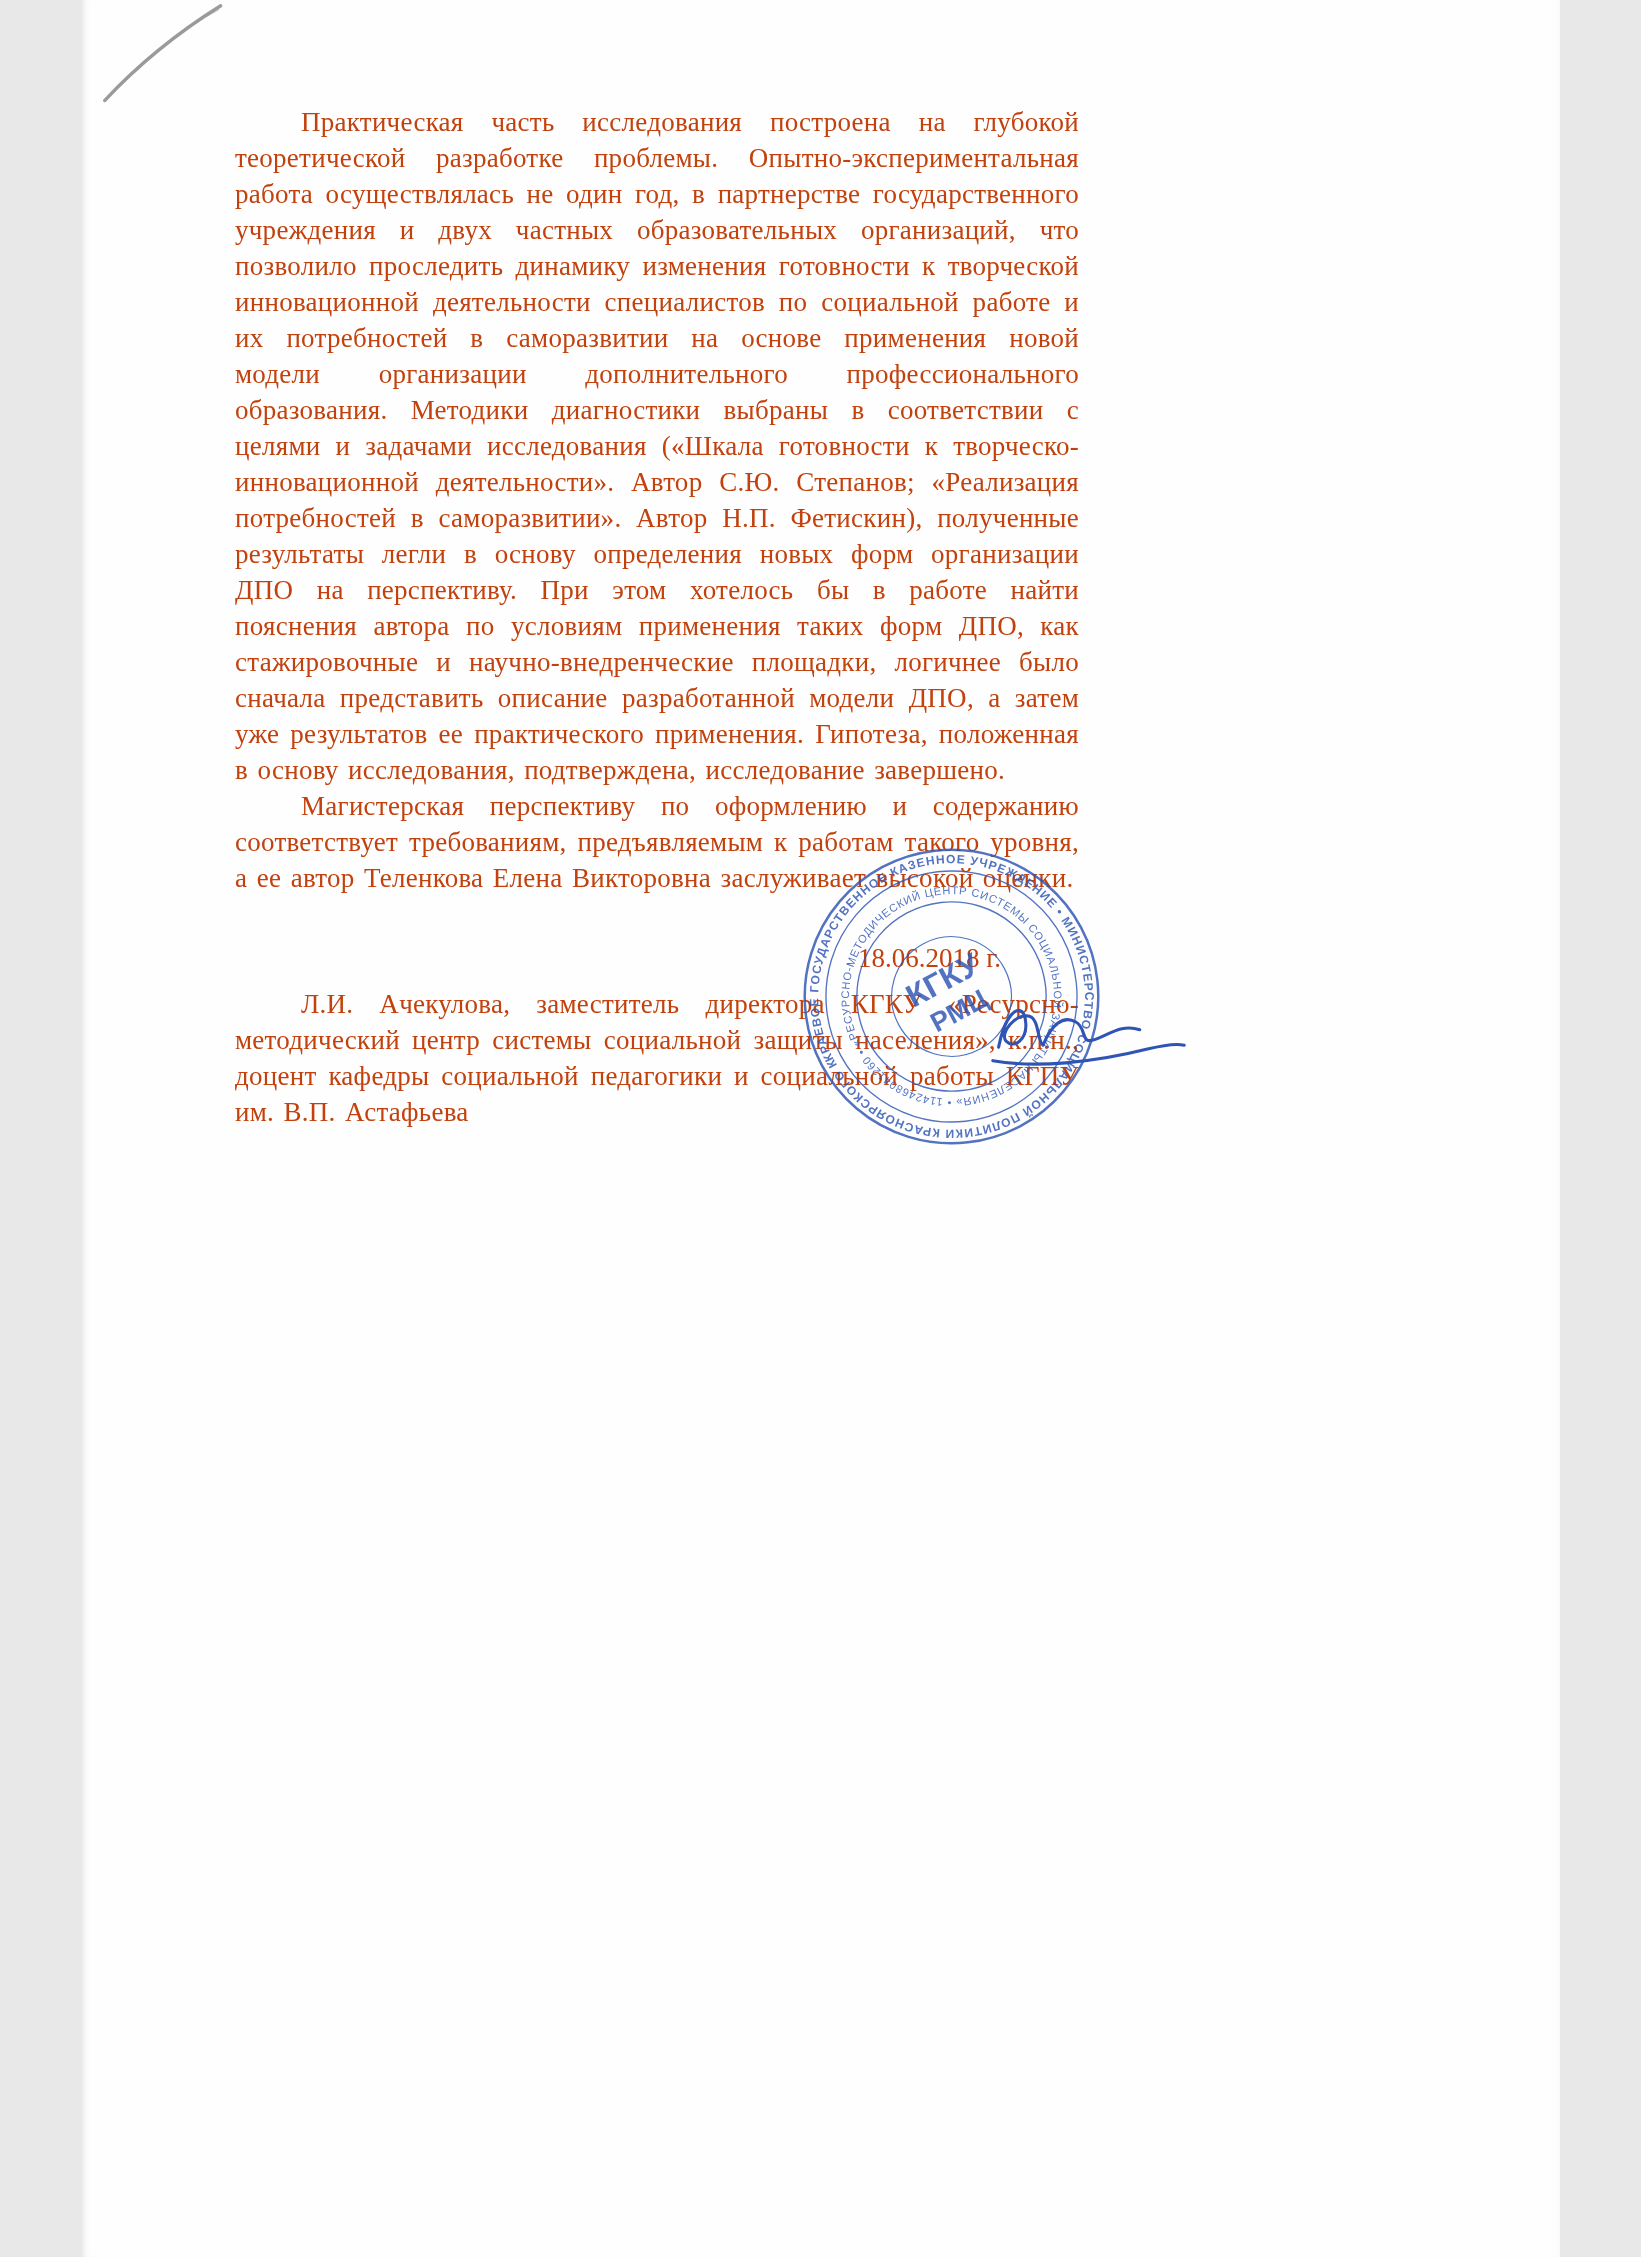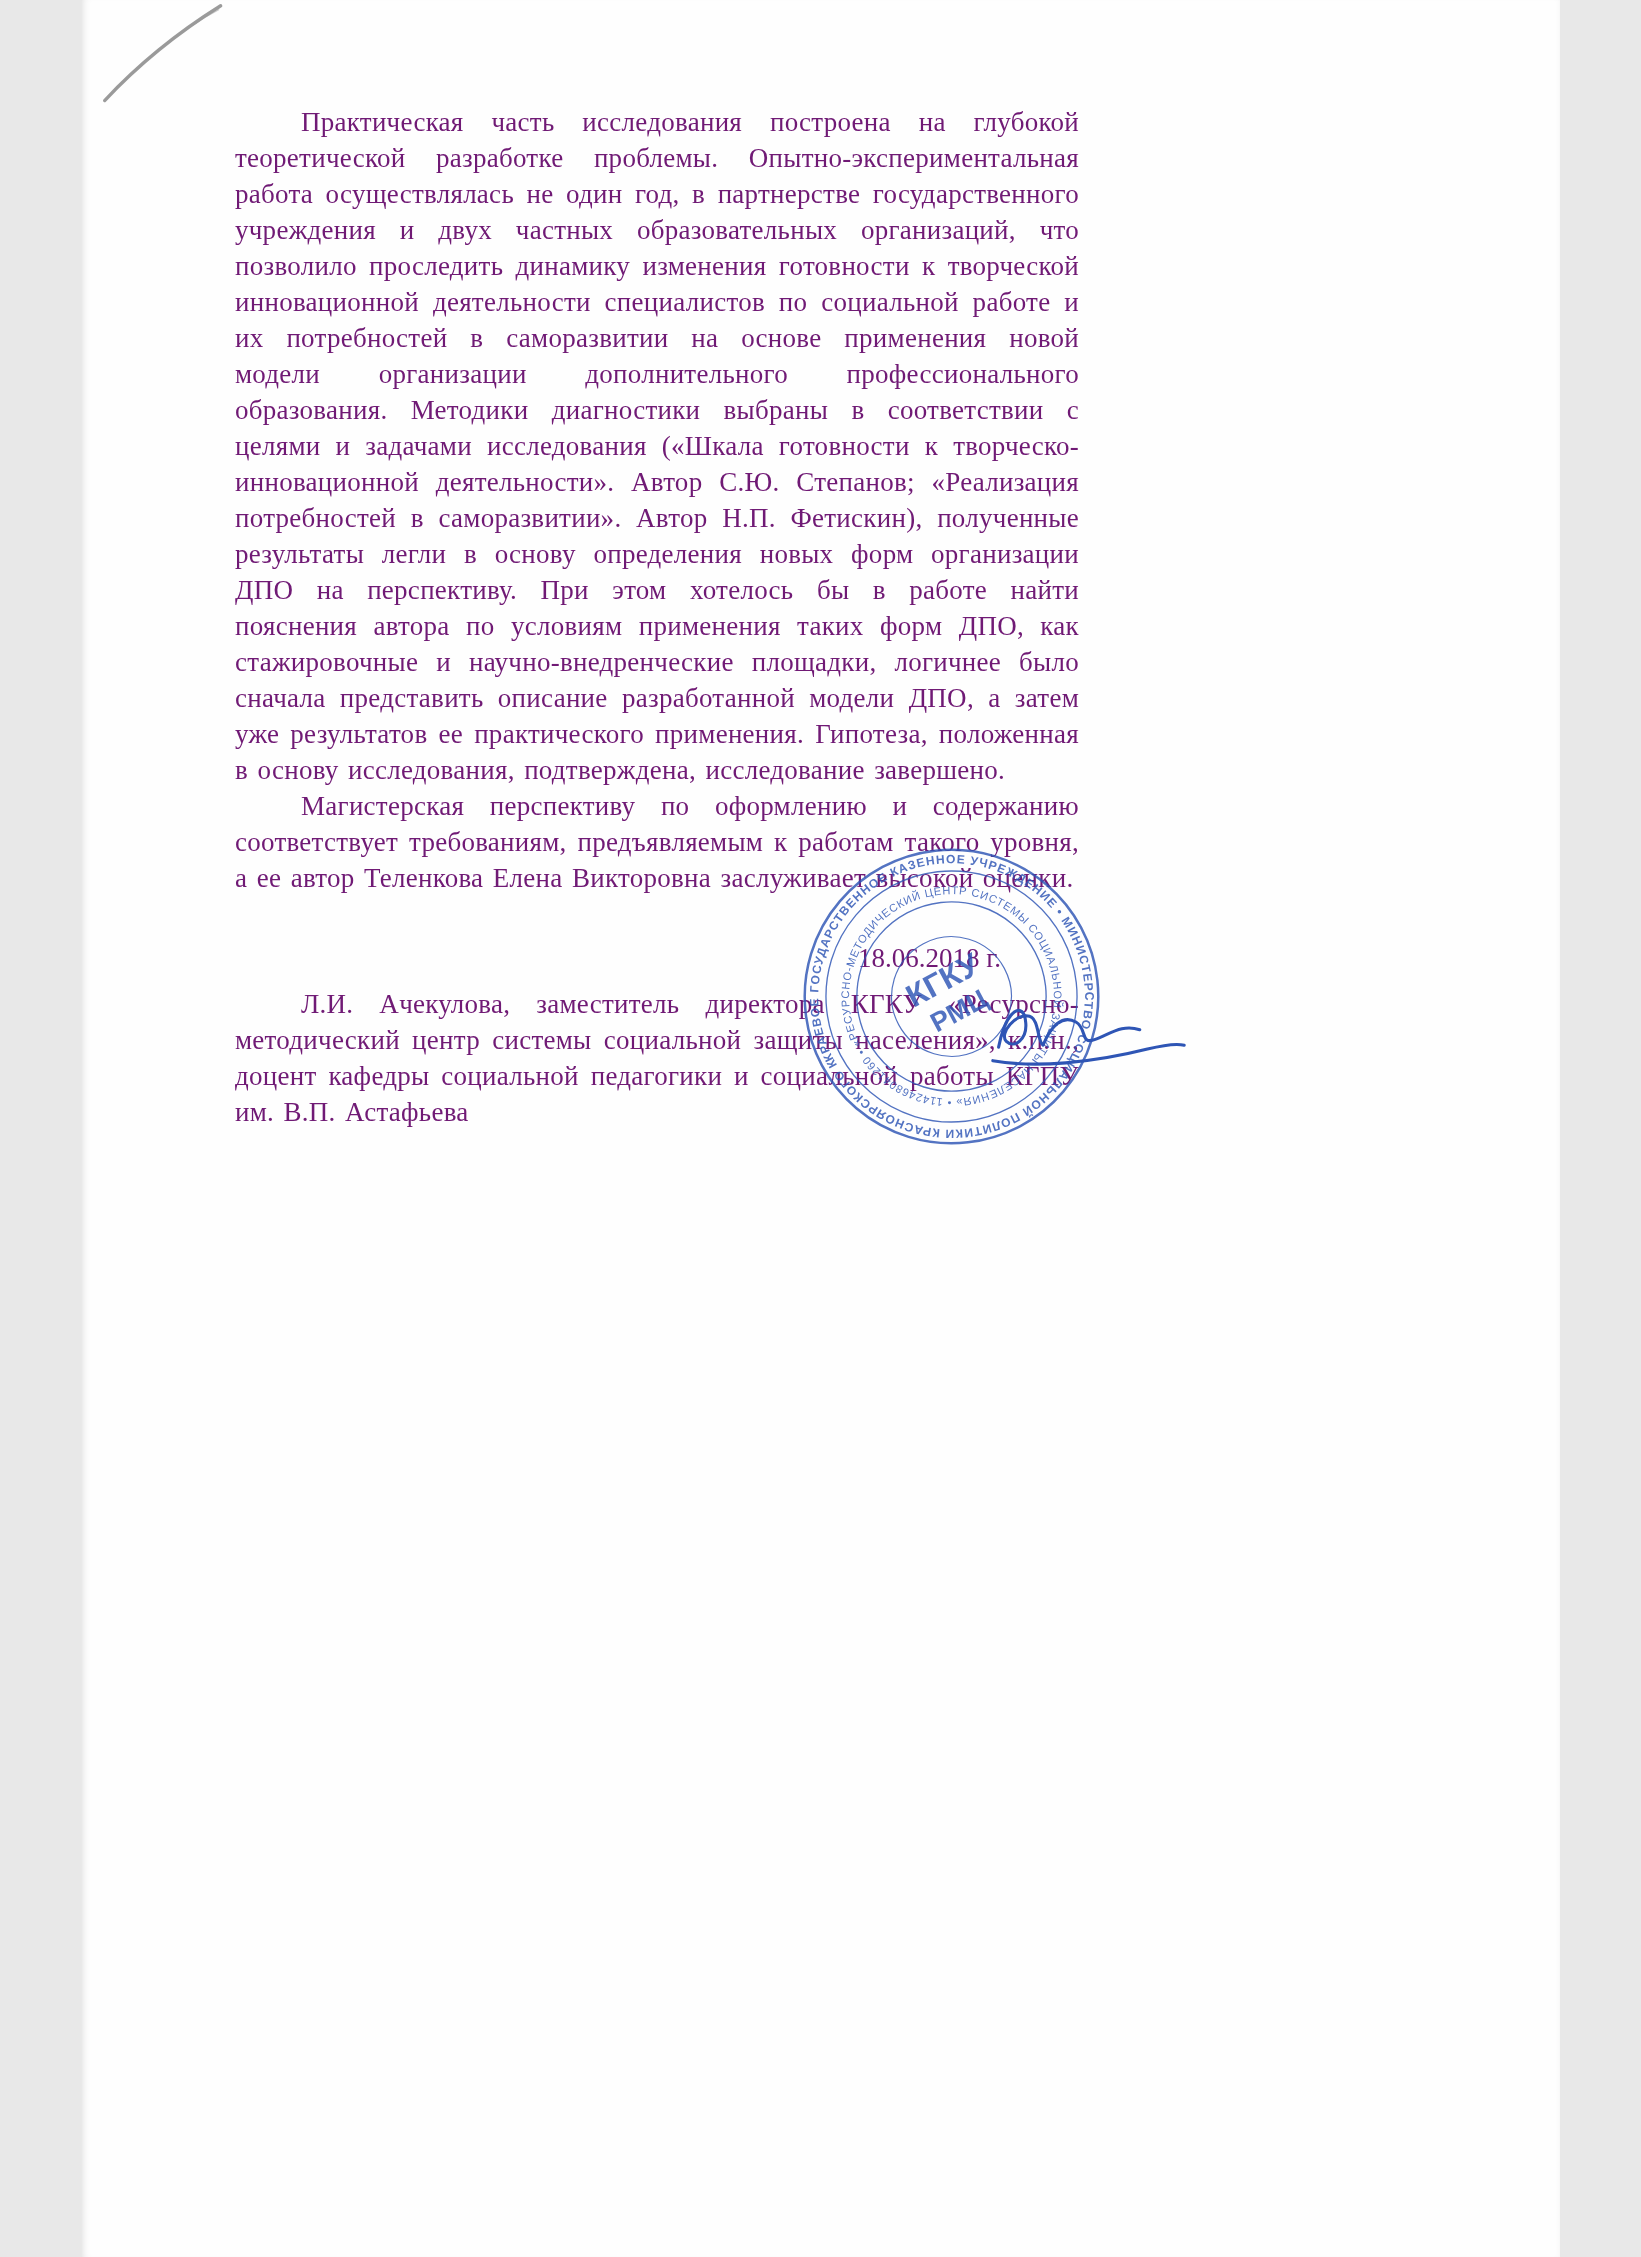--- a/index.html
+++ b/index.html
@@ -9,21 +9,21 @@
   }
   .page {
     position: relative;
     width: 1479px;
     height: 2257px;
     margin: 0 auto;
     background: #fefefe;
     overflow: hidden;
     box-shadow: inset 7.7px 0 9.7px -7.7px rgba(0,0,0,0.18), inset -3.9px 0 7.7px -5.8px rgba(0,0,0,0.08);
     font-family: "Liberation Serif", serif;
-    color: #701a75;
+    color: #c2410c;
   }
   .content {
     position: absolute;
     left: 154px;
     top: 104px;
     width: 844px;
   }
   p.para {
     margin: 0;
     font-size: 27px;

